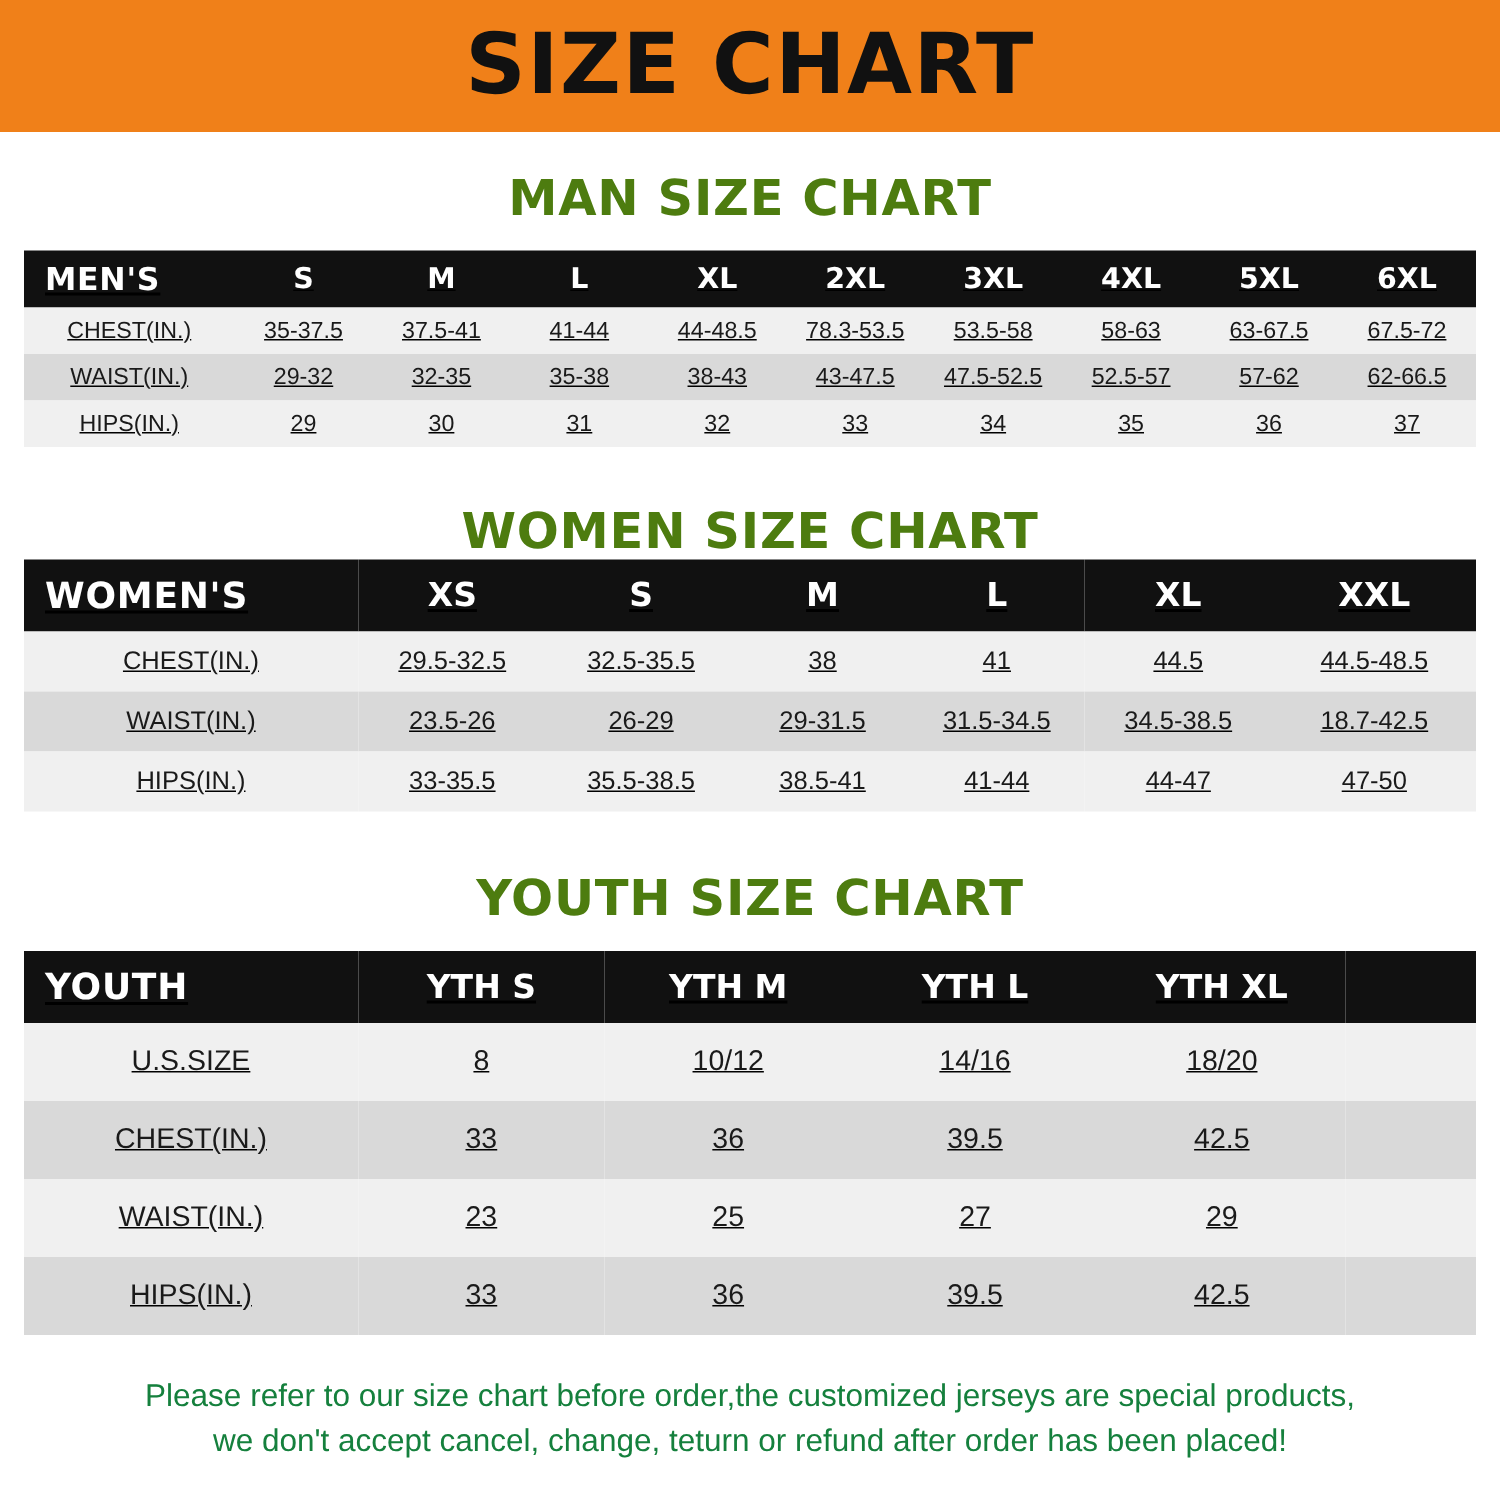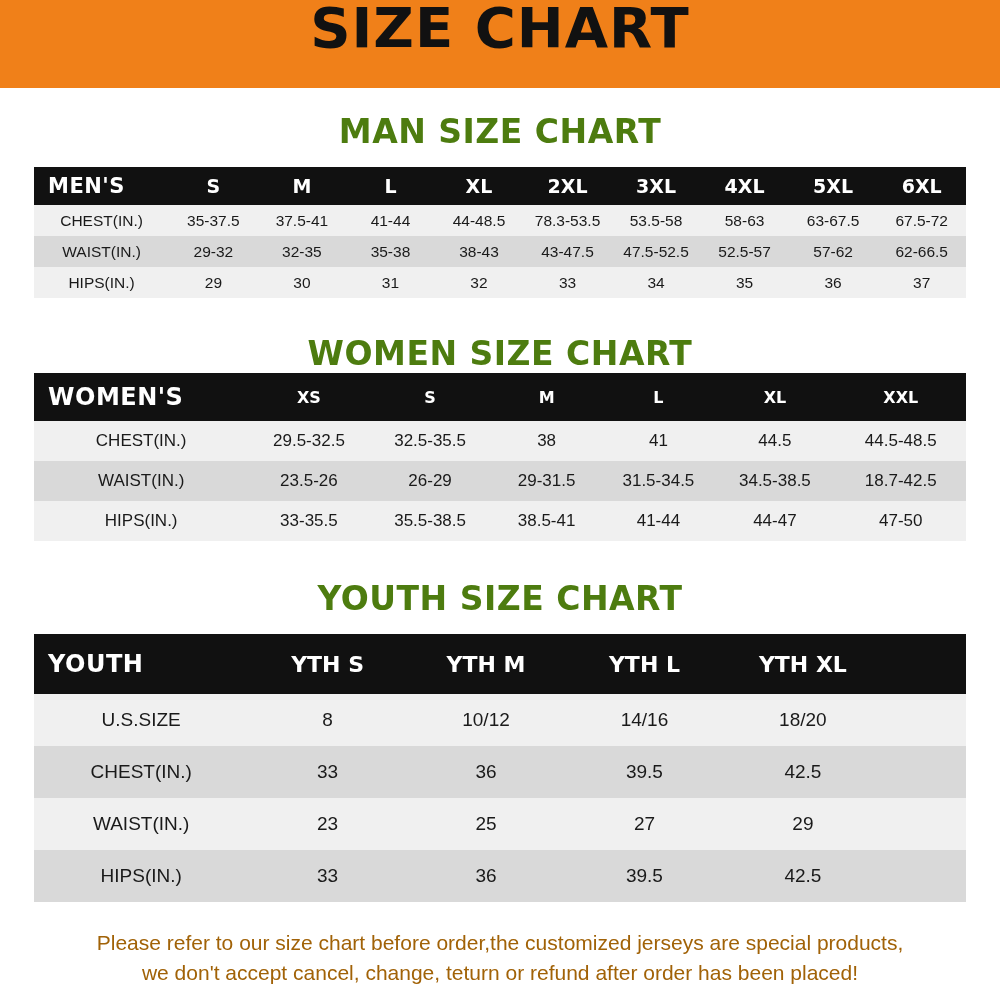--- a/index.html
+++ b/index.html
@@ -18,21 +18,21 @@
     background: #ffffff;
     overflow: hidden;
   }
 
   
   .banner {
     width: 100%;
     height: 88px;
     background: #F08019;
     display: flex;
-    align-items: flex-start;
+    align-items: center;
     justify-content: center;
   }
   .banner-title {
     font-family: "DejaVu Sans", sans-serif;
     font-weight: bold;
     font-size: 56px;
     letter-spacing: 1px;
     color: #111111;
     line-height: 1;
     text-align: center;
@@ -46,21 +46,22 @@
     font-size: 33px;
     color: #4d7c0f;
     letter-spacing: 0.5px;
   }
   .sec-man   { margin-top: 24px; margin-bottom: 16px; }
   .sec-women { margin-top: 36px; }
   .sec-youth { margin-top: 38px; margin-bottom: 16px; }
 
   
   .table-wrap {
-    margin: 0 34px;
+    margin: 0 16px;
+    text-decoration: underline;
   }
   table {
     border-collapse: collapse;
     width: 100%;
     table-layout: fixed;
   }
   table td, table th {
     padding: 0;
     margin: 0;
   }
@@ -89,34 +90,34 @@
   .row-light td { background: #f0f0f0; }
   .row-dark  td { background: #d9d9d9; }
   .row-light td.lead, .row-dark td.lead { text-align: center; }
 
   
   .t-men .hdr-row td { height: 38px; font-size: 19px; }
   .t-men .hdr-row td.lead { font-size: 21px; }
   .t-men tr.data td { height: 31px; font-size: 15.5px; }
 
   
-  .t-women .hdr-row td { height: 48px; font-size: 16px; }
+  .t-women .hdr-row td { height: 48px; font-size: 22px; }
   .t-women .hdr-row td.lead { font-size: 24px; }
   .t-women tr.data td { height: 40px; font-size: 17px; }
 
   
-  .t-youth .hdr-row td { height: 60px; font-size: 22px; }
+  .t-youth .hdr-row td { height: 48px; font-size: 22px; }
   .t-youth .hdr-row td.lead { font-size: 24px; }
   .t-youth tr.data td { height: 52px; font-size: 19px; }
 
   
   .note {
     margin: 26px 24px 0 24px;
     text-align: center;
-    color: #a16207;
+    color: #15803d;
     font-family: "Liberation Sans", sans-serif;
     font-size: 21px;
     line-height: 1.45;
   }
   .note div { white-space: nowrap; }
 </style>
 </head>
 <body>
 
 <div id="page">

